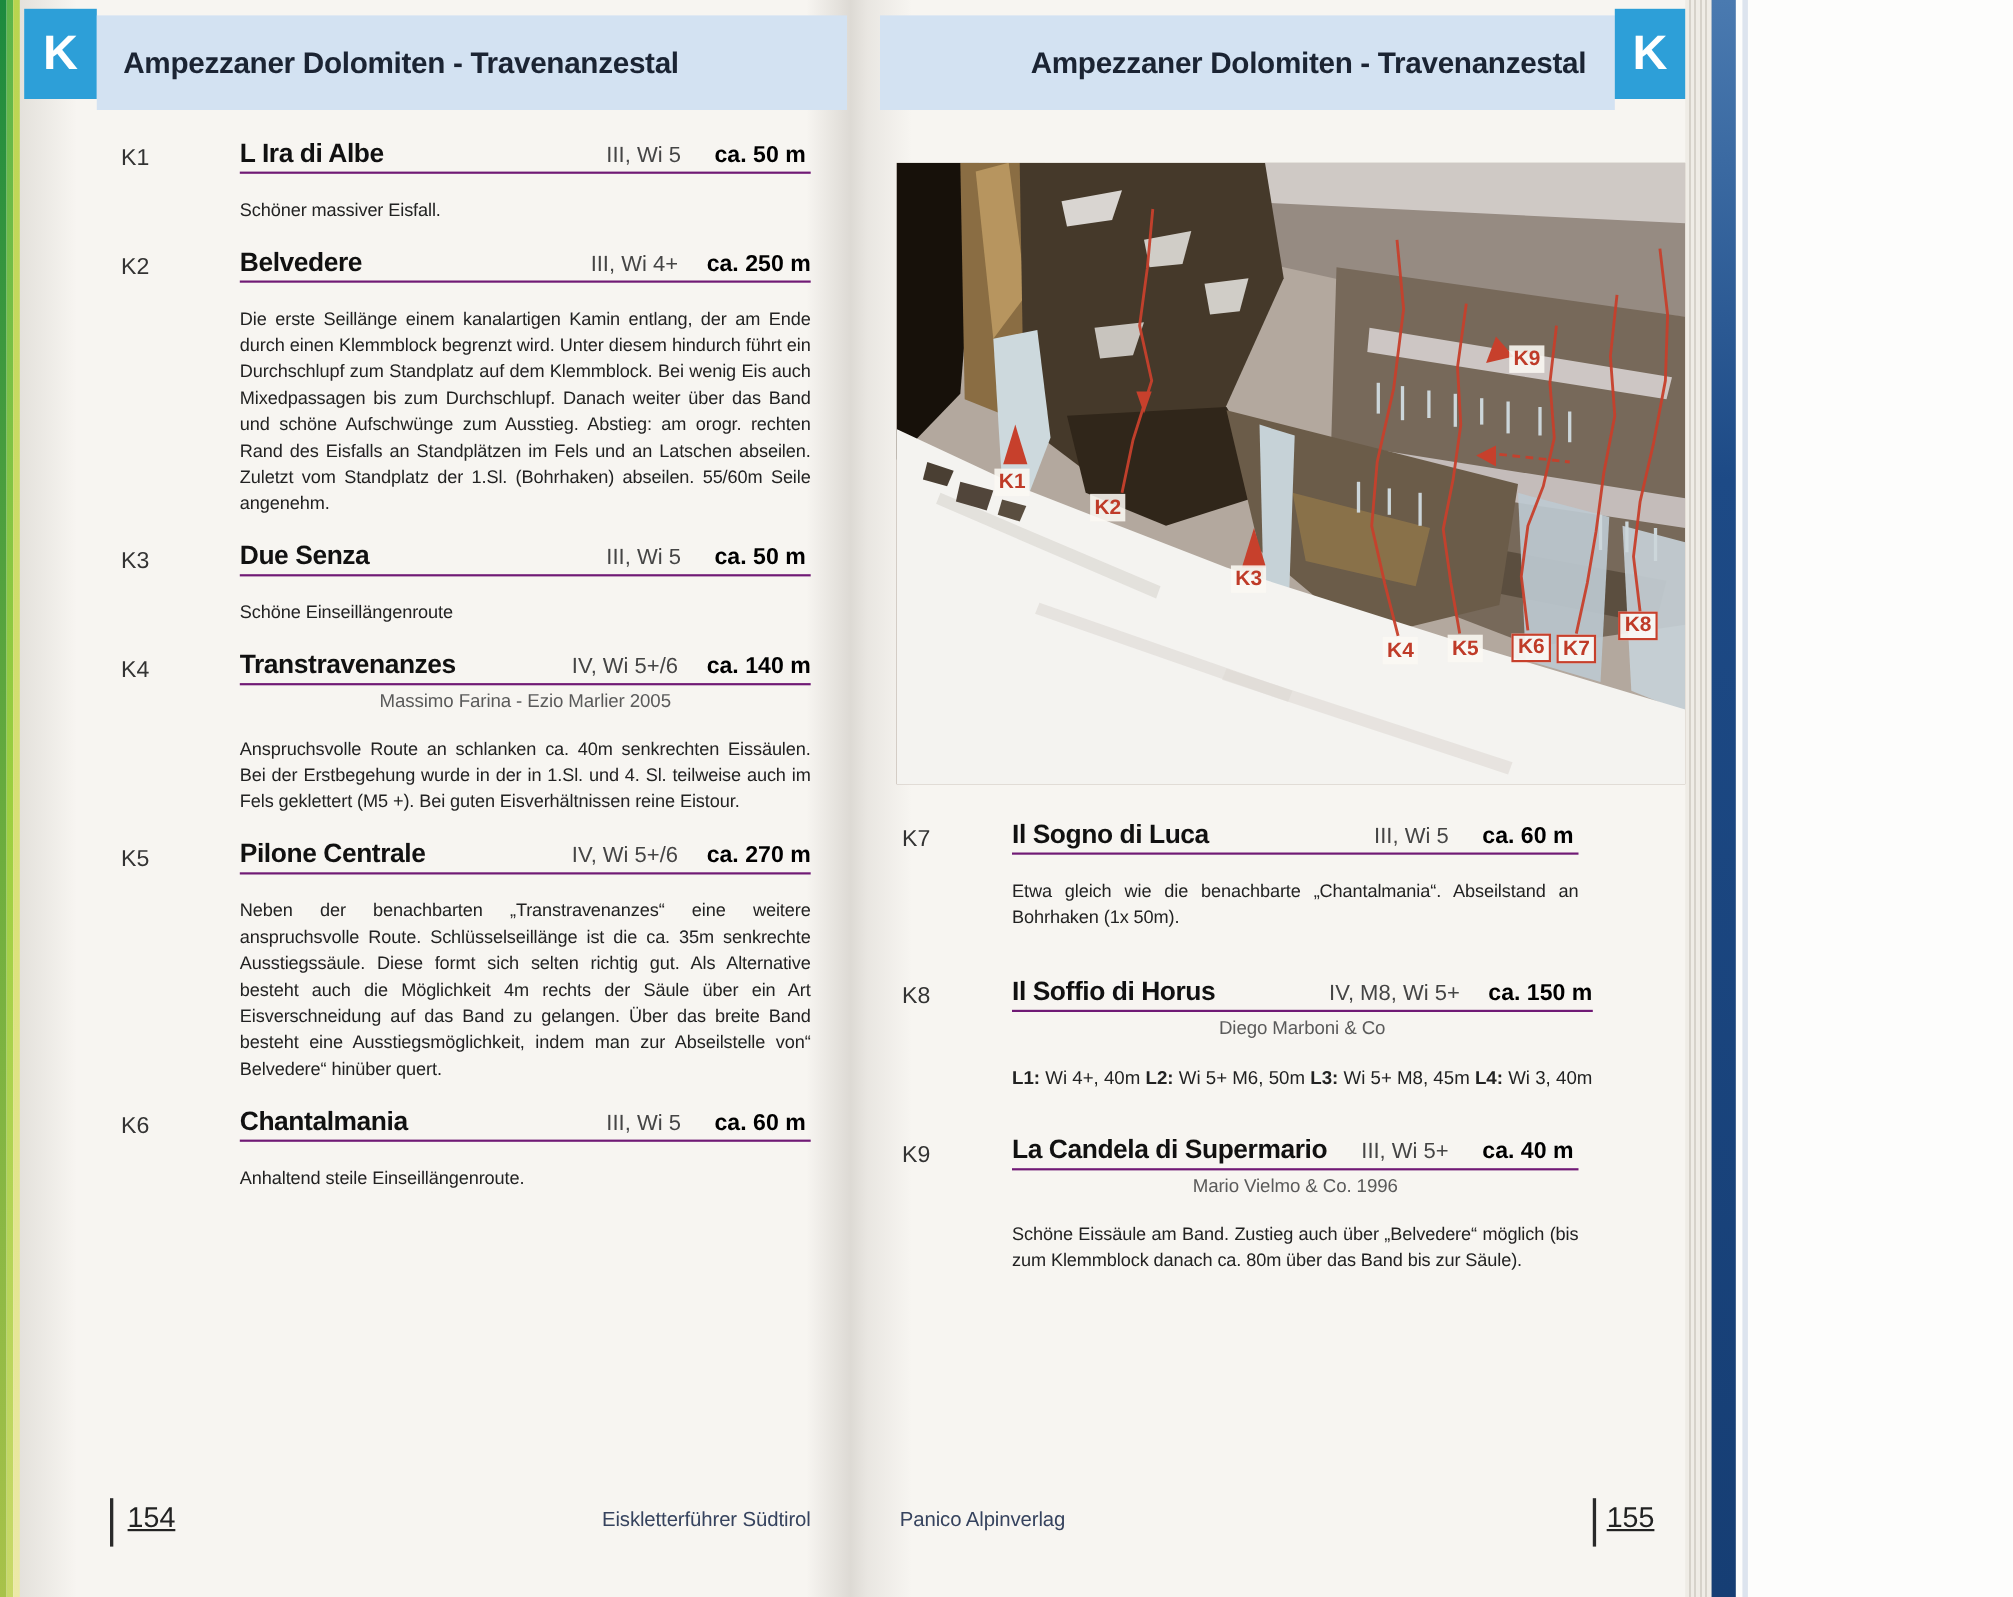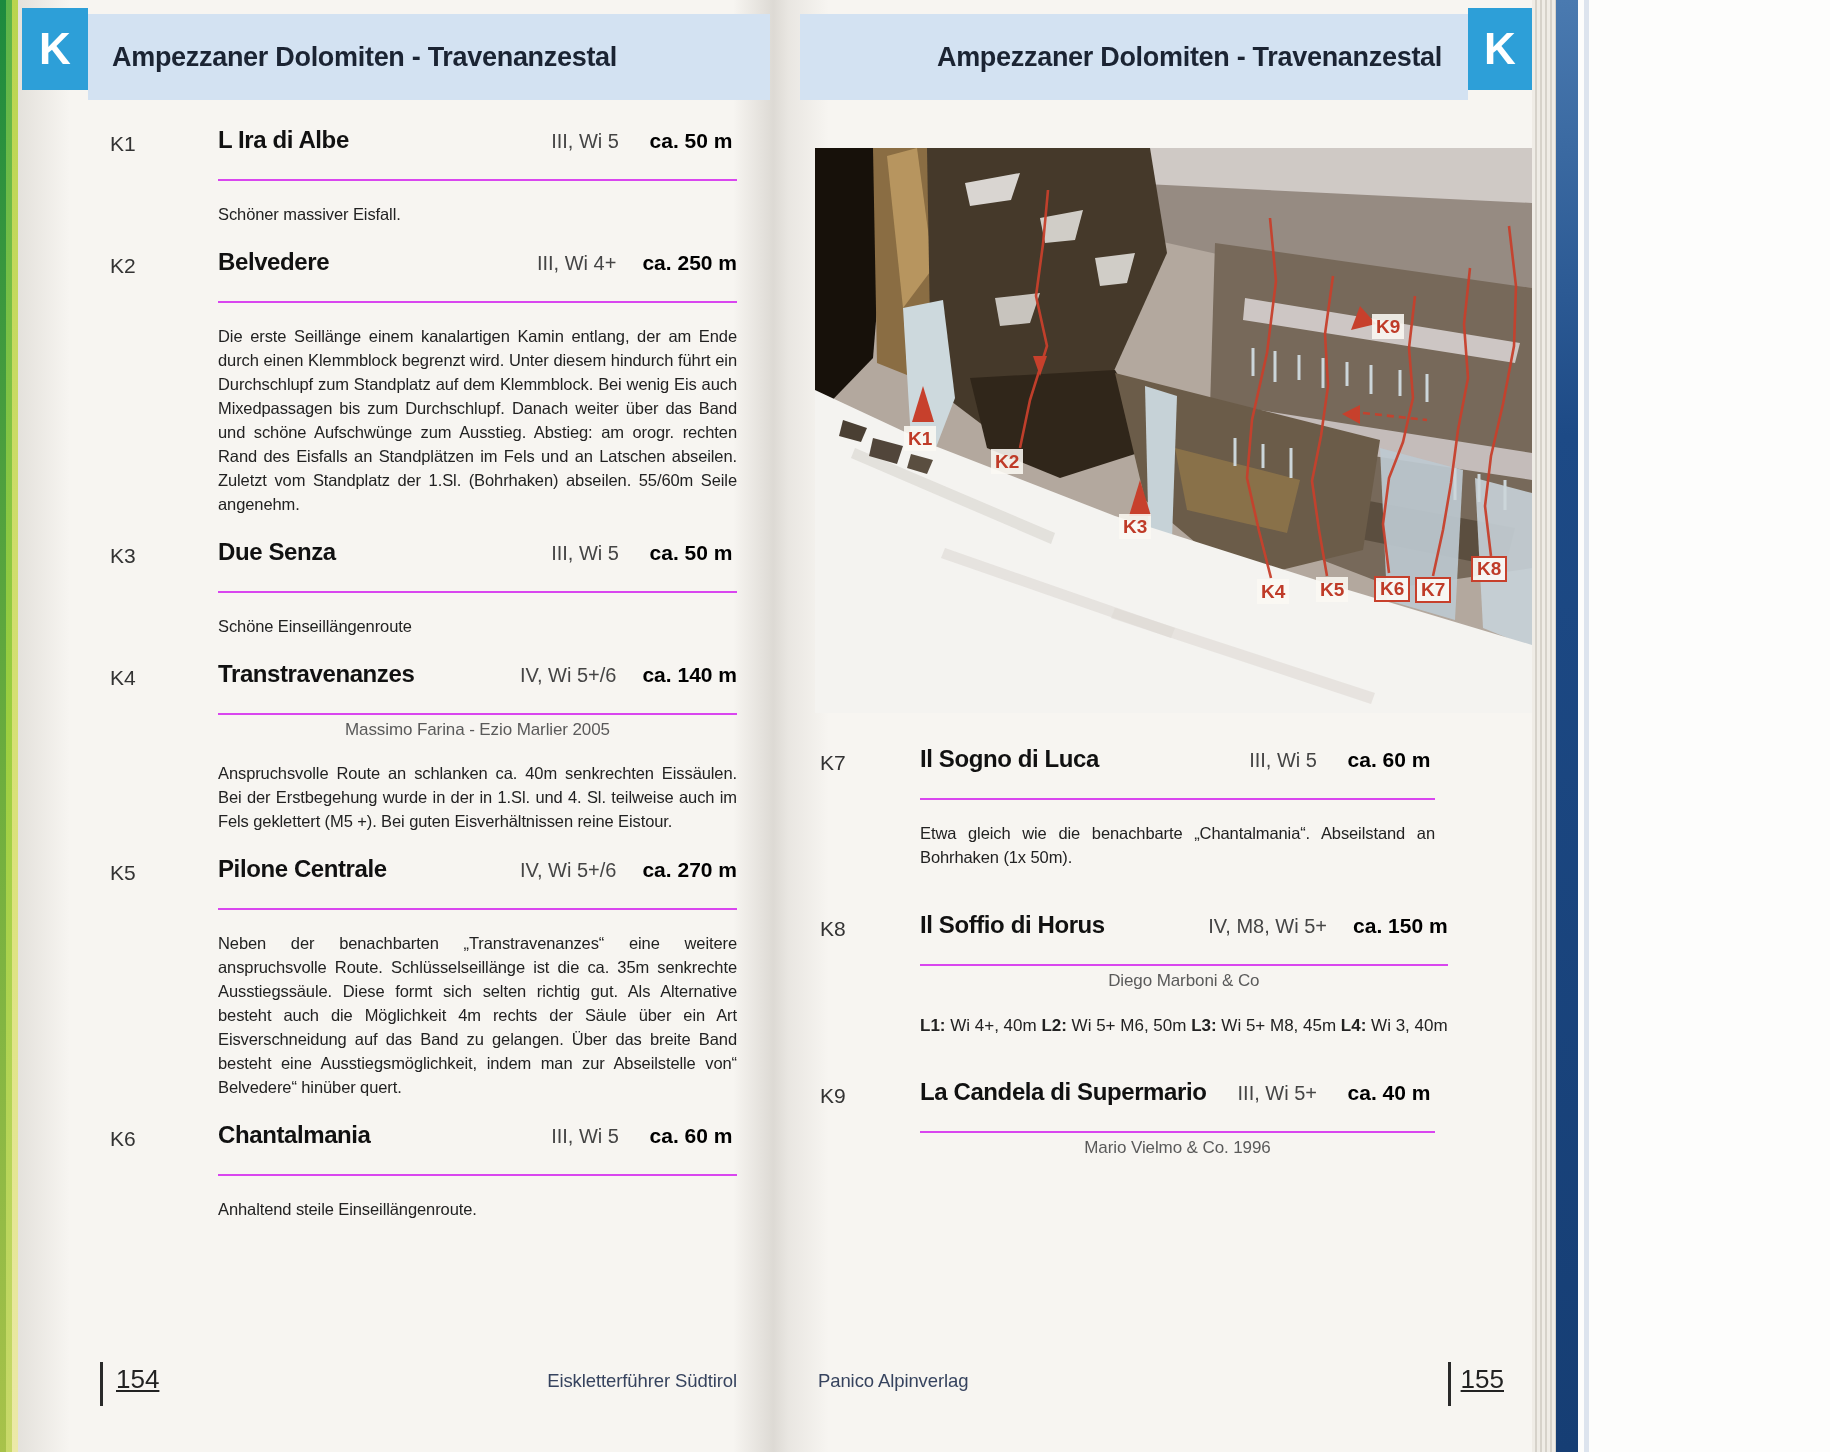--- a/index.html
+++ b/index.html
@@ -37,21 +37,21 @@
   .htitle{font-size:27px;font-weight:bold;color:#1b2433;letter-spacing:-0.3px;white-space:nowrap;}
 
   
   .page-col{position:absolute;}
   .col-left{left:110px;top:126px;width:627px;}
   .col-right{left:820px;top:745px;width:615px;}
   .route{display:grid;margin-bottom:22px;}
   .col-left .route{grid-template-columns:108px 1fr;}
   .col-right .route{grid-template-columns:100px 1fr;margin-bottom:42px;}
   .route-num{font-size:21px;color:#333;padding-top:6px;}
-  .route-head{display:flex;align-items:baseline;border-bottom:2px solid #d946ef;padding-bottom:25px;}
+  .route-head{display:flex;align-items:baseline;border-bottom:2px solid #701a75;padding-bottom:2px;}
   .route-title{flex:1;font-size:24px;font-weight:bold;color:#111;letter-spacing:-0.4px;white-space:nowrap;}
   .route-grade{font-size:20px;color:#454545;white-space:nowrap;}
   .route-len{font-size:21px;font-weight:bold;color:#000000;margin-left:26px;min-width:92px;text-align:center;white-space:nowrap;}
   .route-fa{font-size:17px;color:#5a5a5a;margin-top:5px;letter-spacing:-0.1px;text-align:center;}
   .route-desc{font-size:16.5px;line-height:24px;color:#222;text-align:justify;margin-top:21px;letter-spacing:-0.1px;}
   .route-pitches{font-size:17px;color:#222;margin-top:25px;white-space:nowrap;}
   .route-pitches .pl{font-weight:bold;}
 
   
   .photo{position:absolute;left:815px;top:148px;width:717px;height:565px;overflow:hidden;background:#b3a89e;}
@@ -278,20 +278,21 @@
 
   <div class="route">
     <div class="route-num">K9</div>
     <div>
       <div class="route-head">
         <span class="route-title">La Candela di Supermario</span>
         <span class="route-grade">III, Wi 5+</span>
         <span class="route-len">ca. 40 m</span>
       </div>
       <div class="route-fa">Mario Vielmo &amp; Co. 1996</div>
+      <div class="route-desc">Schöne Eissäule am Band. Zustieg auch über „Belvedere“ möglich (bis zum Klemmblock danach ca. 80m über das Band bis zur Säule).</div>
     </div>
   </div>
 
 </div>
 
 <div class="foot-bar" style="left:100px;"></div>
 <div class="foot-num" style="left:116px;">154</div>
 <div class="foot-imprint" style="left:400px;width:337px;text-align:right;">Eiskletterführer Südtirol</div>
 
 <div class="foot-imprint" style="left:818px;">Panico Alpinverlag</div>

